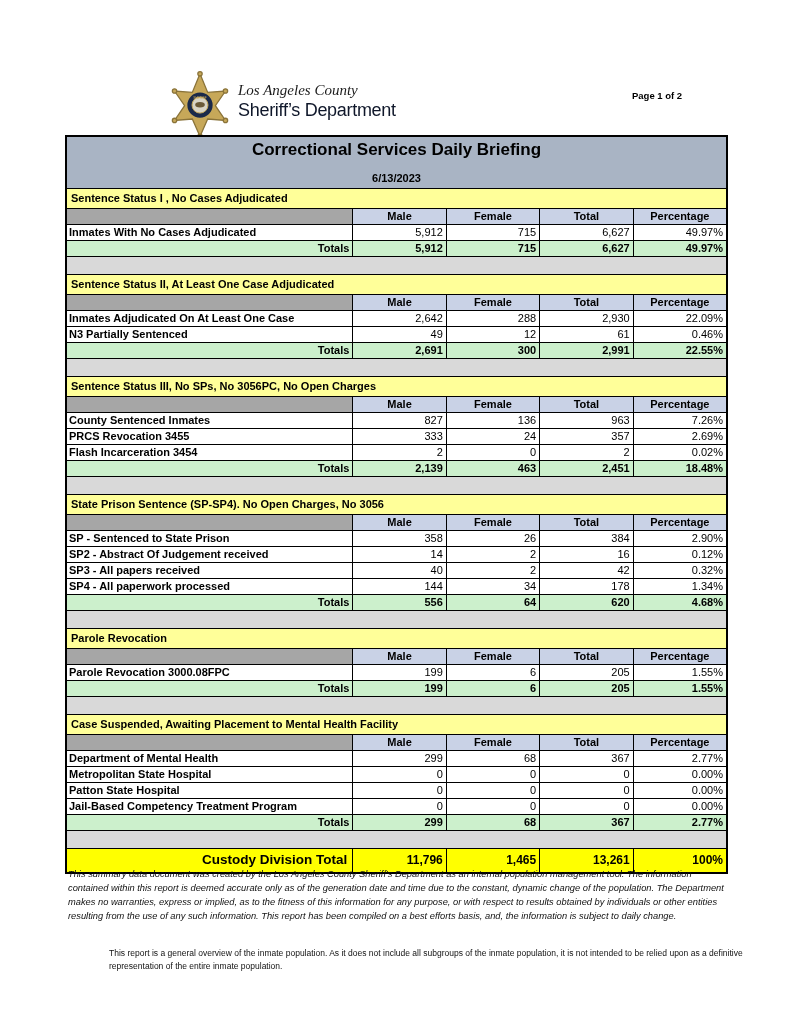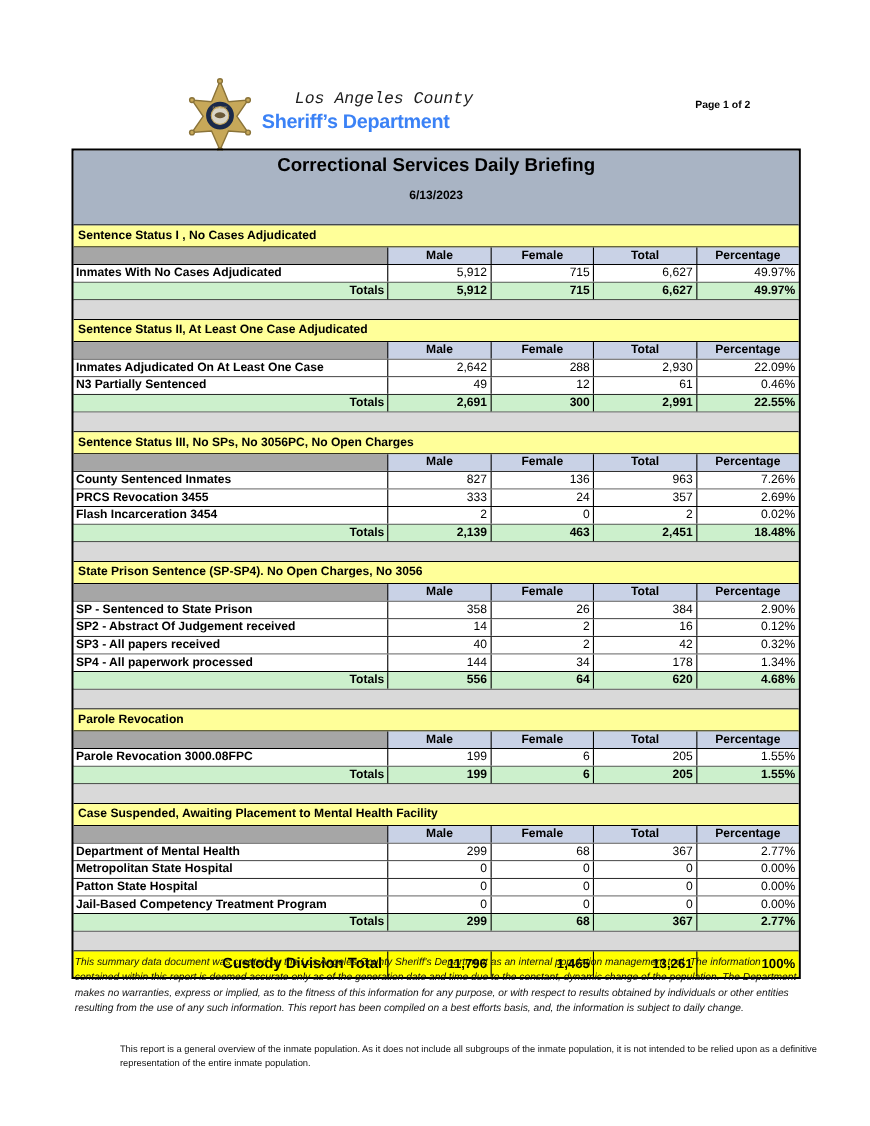--- a/index.html
+++ b/index.html
@@ -6,28 +6,28 @@
   html,body { background:#ffffff; }
   .page {
     position:relative; width:791px; height:1024px; background:#ffffff;
     font-family:"Liberation Sans", sans-serif; color:#000;
     margin:0 auto; overflow:hidden;
   }
 
   
   .logo-block { position:absolute; left:168px; top:70px; width:64px; height:74px; }
   .agency-text { position:absolute; left:238px; top:82px; }
-  .county-line { font-family:Liberation Mono, monospace; font-style:italic; font-size:15px; color:#1c1c1c;margin-left:30px; }
-  .dept-line { font-size:18px; font-weight:bold; letter-spacing:-0.3px; color:#3b82f6; margin-top:1px; }
+  .county-line { font-family:Liberation Serif, serif; font-style:italic; font-size:15px; color:#1c1c1c; }
+  .dept-line { font-size:18px; font-weight:normal; letter-spacing:-0.3px; color:#0f172a; margin-top:1px; }
   .page-label { position:absolute; left:632px; top:90px; font-size:9.5px; font-weight:bold; }
 
   
   .doc { position:absolute; left:65px; top:135px; width:663px; border:2px solid #000; }
 
-  .title-bar { background:#A9B4C4; border-bottom:1.5px solid #000; text-align:center; padding:3px 0 20px 0; }
+  .title-bar { background:#A9B4C4; border-bottom:1.5px solid #000; text-align:center; padding:3px 0 4px 0; }
   .title-main { font-size:17px; font-weight:bold; }
   .title-date { font-size:11px; font-weight:bold; margin-top:12px; }
 
   .sec-header {
     background:#FFFF99; border-bottom:1px solid #000;
     height:20px; line-height:19px; padding-left:4px;
     font-size:11px; font-weight:bold;
   }
 
   .row { display:grid; grid-template-columns:43.3% 14.18% 14.18% 14.18% auto; border-bottom:1px solid #000; }

